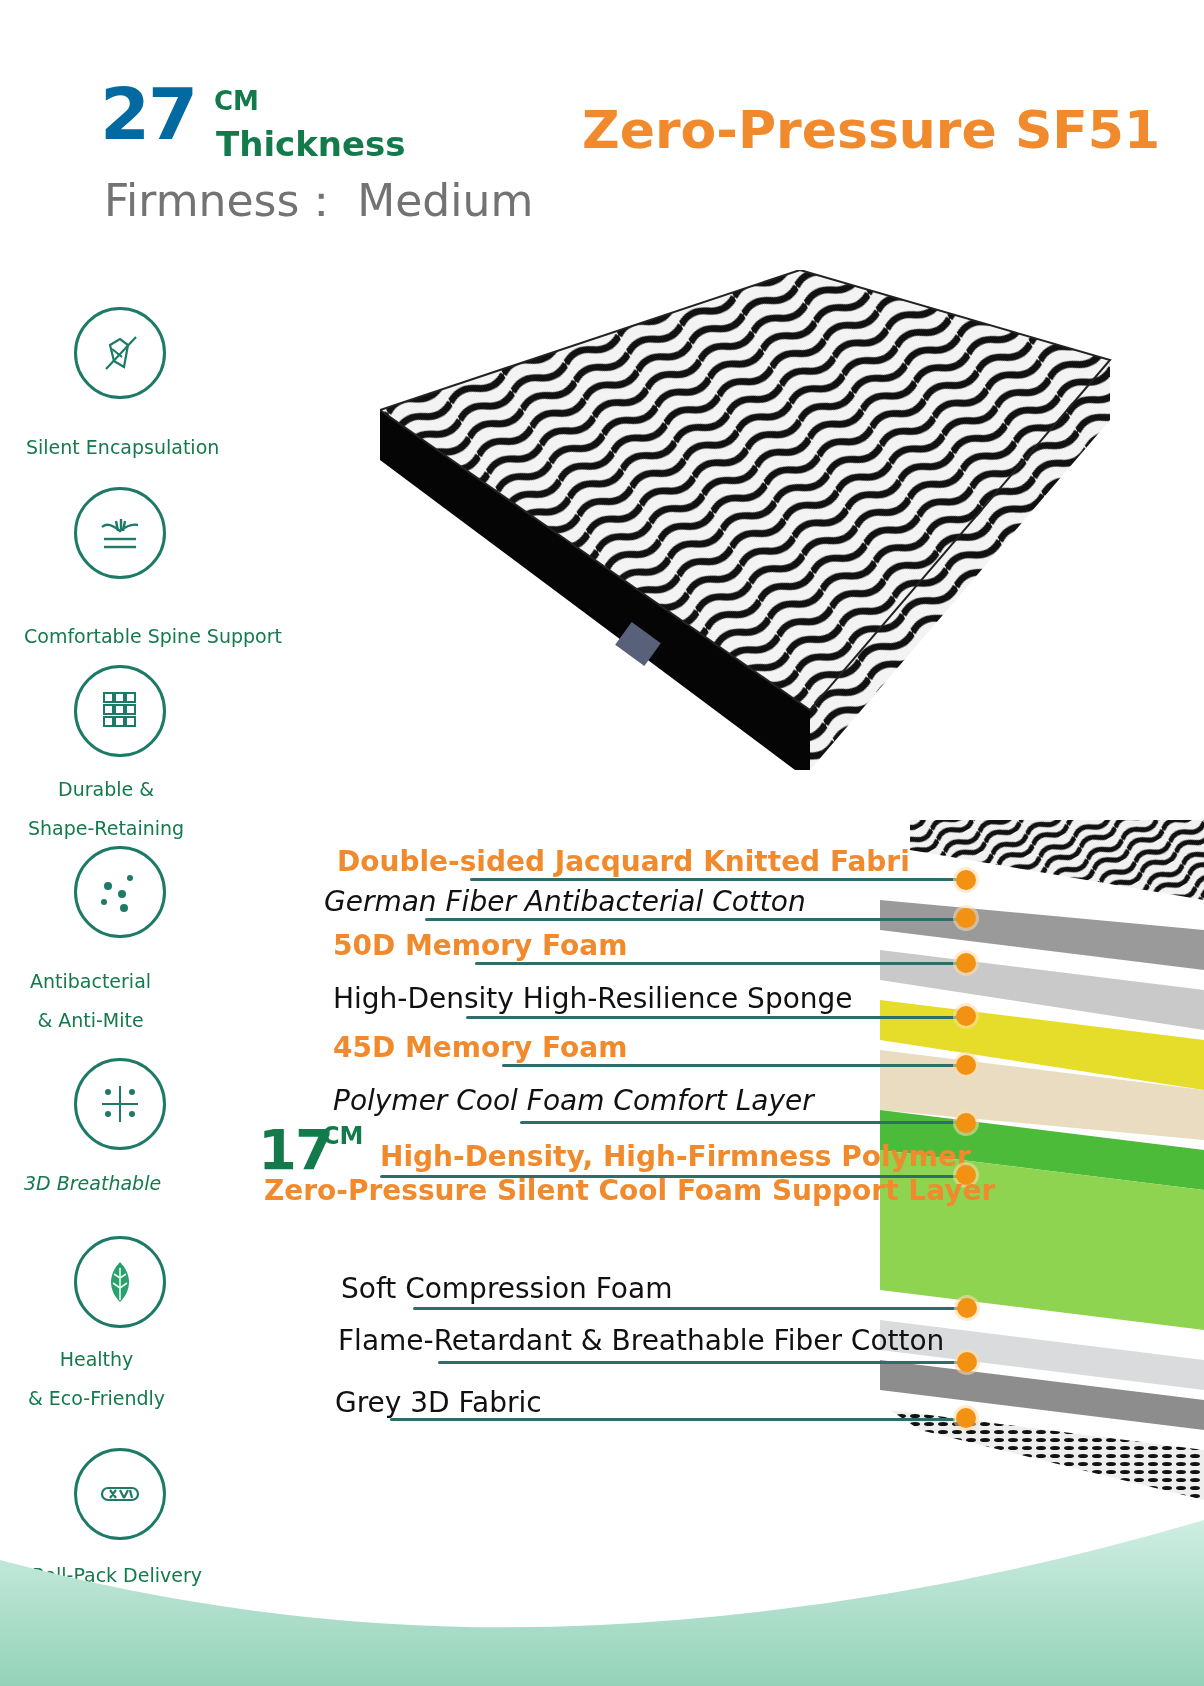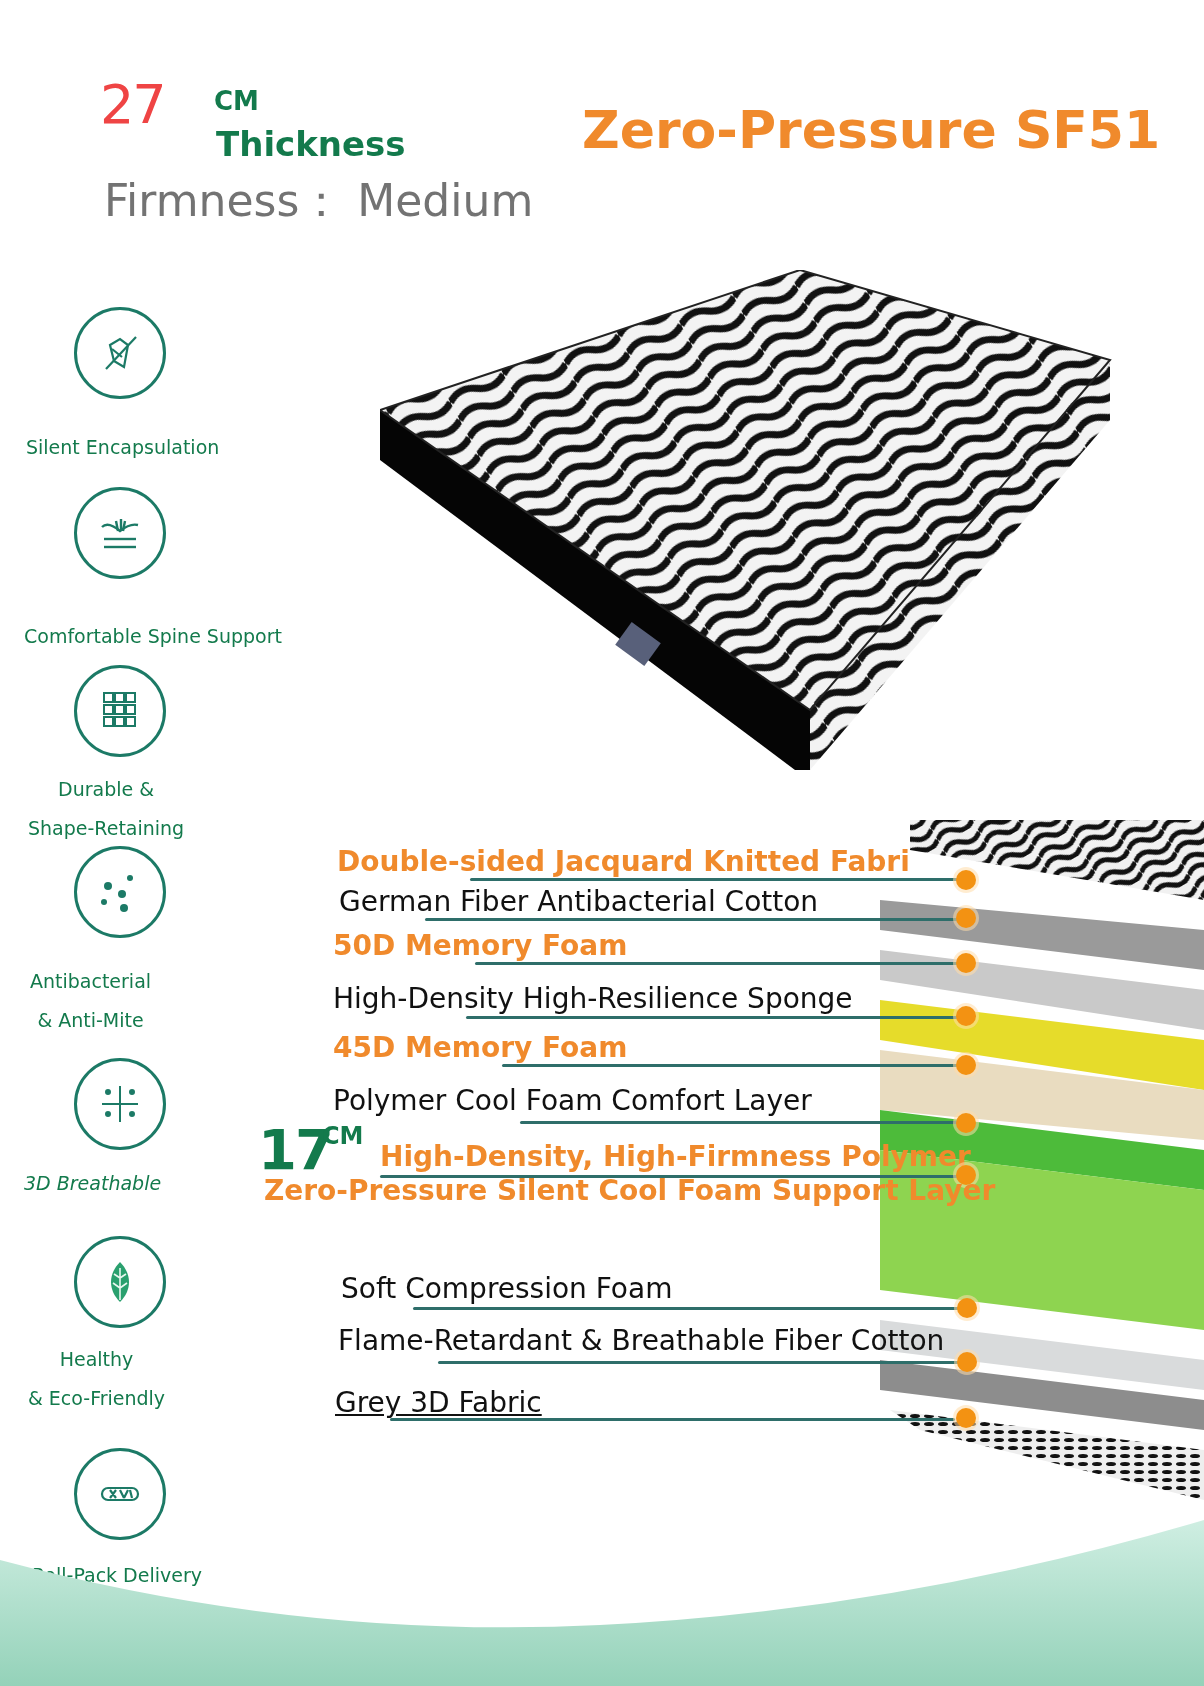--- a/index.html
+++ b/index.html
@@ -1,19 +1,19 @@
 <!DOCTYPE html>
 <html><head>
 <meta charset="utf-8">
 <style>
   html,body{margin:0;padding:0;}
   body{width:1204px;height:1686px;position:relative;overflow:hidden;background:#fff;font-family:"DejaVu Sans","Liberation Sans",sans-serif;}
   .abs{position:absolute;}
   
-  #big27{left:100px;top:78px;font-size:54px;font-weight:normal;line-height:1;color:#ef4444;letter-spacing:-2px;}
+  #big27{left:100px;top:78px;font-size:72px;font-weight:bold;line-height:1;color:#0369a1;letter-spacing:-2px;}
   #cm1{left:214px;top:86px;font-size:26px;font-weight:bold;color:#137a4c;}
   #thick{left:216px;top:124px;font-size:34px;font-weight:bold;color:#137a4c;}
   #firm{left:104px;top:172px;font-size:44px;color:#737373;white-space:nowrap;}
   #model{left:582px;top:100px;font-size:52px;font-weight:bold;color:#f08a2c;white-space:nowrap;}
   
   .feat-icon{position:absolute;width:92px;height:92px;border:3px solid #1c7a66;border-radius:50%;box-sizing:border-box;display:flex;align-items:center;justify-content:center;}
   .feat-icon svg{width:52px;height:52px;}
   .feat-label{position:absolute;font-size:19px;color:#137a4c;line-height:39px;white-space:nowrap;text-align:center;}
   
   #mattress{left:380px;top:270px;width:800px;height:520px;}
@@ -151,56 +151,56 @@
   <path d="M0 500 L324 540 L324 570 L0 530 Z" fill="#d9dbdc"></path>
   <path d="M0 540 L324 580 L324 610 L0 570 Z" fill="#8d8d8d"></path>
   <path d="M10 590 L324 630 L324 680 L40 610 Z" fill="url(#mesh)"></path>
 </svg>
 
 <div>
   <div class="layer-label bold" style="left:337px;top:848px;">Double-sided Jacquard Knitted Fabri</div>
   <div class="leader" style="left:470px;top:878px;width:500px;"></div>
   <div class="dot" style="left:956px;top:870px;"></div>
 
-  <div class="layer-label norm" style="left:339px;top:888px;">German Fiber Antibacterial Cotton</div>
+  <div class="layer-label norm" style="left:324px;top:888px;font-style:italic;">German Fiber Antibacterial Cotton</div>
   <div class="leader" style="left:425px;top:918px;width:545px;"></div>
   <div class="dot" style="left:956px;top:908px;"></div>
 
   <div class="layer-label bold" style="left:333px;top:932px;">50D Memory Foam</div>
   <div class="leader" style="left:475px;top:962px;width:490px;"></div>
   <div class="dot" style="left:956px;top:953px;"></div>
 
   <div class="layer-label norm" style="left:333px;top:985px;">High-Density High-Resilience Sponge</div>
   <div class="leader" style="left:466px;top:1016px;width:500px;"></div>
   <div class="dot" style="left:956px;top:1006px;"></div>
 
   <div class="layer-label bold" style="left:333px;top:1034px;">45D Memory Foam</div>
   <div class="leader" style="left:502px;top:1064px;width:465px;"></div>
   <div class="dot" style="left:956px;top:1055px;"></div>
 
-  <div class="layer-label norm" style="left:333px;top:1087px;">Polymer Cool Foam Comfort Layer</div>
+  <div class="layer-label norm" style="left:333px;top:1087px;font-style:italic;">Polymer Cool Foam Comfort Layer</div>
   <div class="leader" style="left:520px;top:1121px;width:448px;"></div>
   <div class="dot" style="left:956px;top:1113px;"></div>
 
   <div id="cm17big" class="abs">17</div>
   <div id="cm17sup" class="abs">CM</div>
   <div class="layer-label bold" style="left:380px;top:1143px;">High-Density, High-Firmness Polymer</div>
   <div class="leader" style="left:380px;top:1175px;width:585px;"></div>
   <div class="dot" style="left:956px;top:1165px;"></div>
   <div class="layer-label bold" style="left:264px;top:1177px;">Zero-Pressure Silent Cool Foam Support Layer</div>
 
   <div class="layer-label norm" style="left:341px;top:1275px;">Soft Compression Foam</div>
   <div class="leader" style="left:413px;top:1307px;width:555px;"></div>
   <div class="dot" style="left:957px;top:1298px;"></div>
 
   <div class="layer-label norm" style="left:338px;top:1327px;">Flame-Retardant &amp; Breathable Fiber Cotton</div>
   <div class="leader" style="left:438px;top:1361px;width:530px;"></div>
   <div class="dot" style="left:957px;top:1352px;"></div>
 
-  <div class="layer-label norm" style="left:335px;top:1389px;text-decoration:underline;">Grey 3D Fabric</div>
+  <div class="layer-label norm" style="left:335px;top:1389px;">Grey 3D Fabric</div>
   <div class="leader" style="left:390px;top:1418px;width:565px;"></div>
   <div class="dot" style="left:956px;top:1408px;"></div>
 </div>
 
 <svg class="abs" id="wave" viewBox="0 0 1204 166" preserveAspectRatio="none">
   <defs>
     <linearGradient id="wg" x1="0" y1="0" x2="0" y2="1">
       <stop offset="0" stop-color="#cfeee2"></stop>
       <stop offset="1" stop-color="#94d2b9"></stop>
     </linearGradient>

